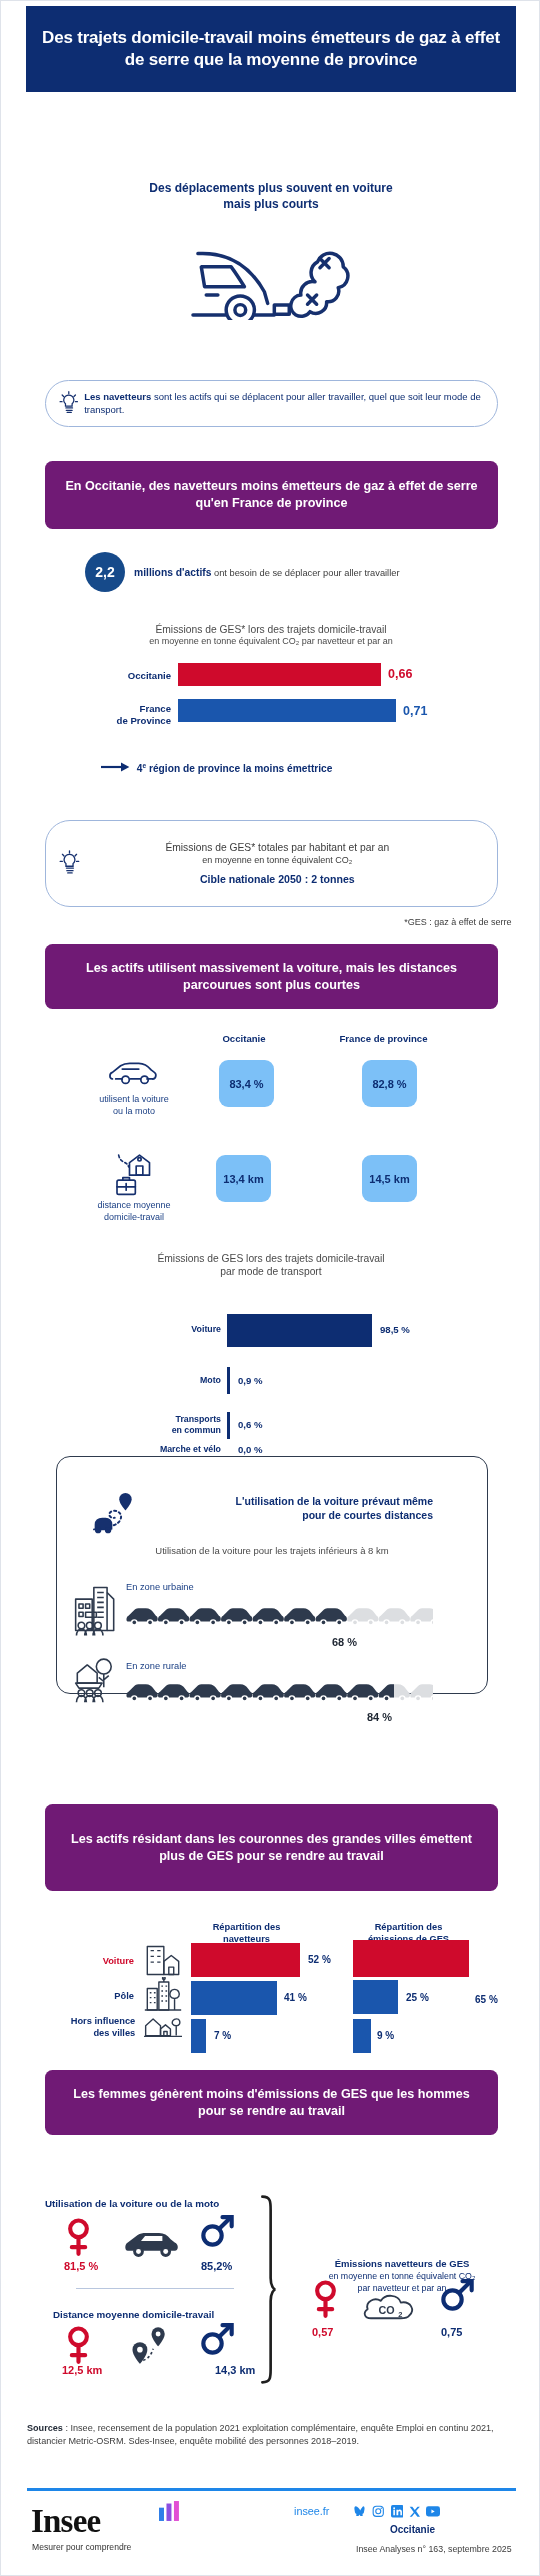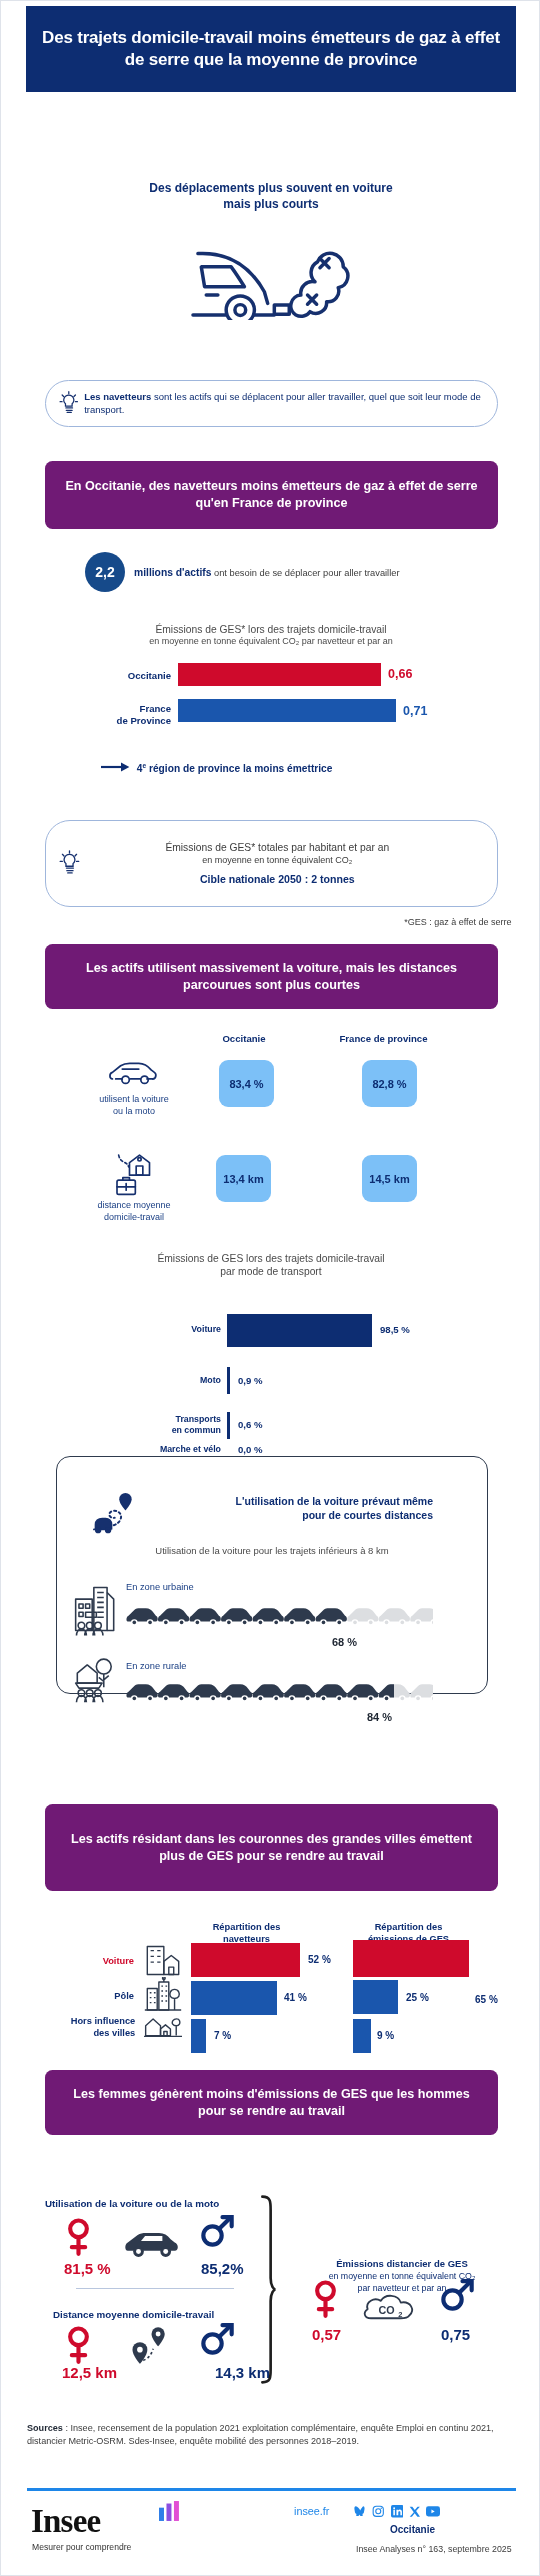--- a/index.html
+++ b/index.html
@@ -185,21 +185,21 @@
     position: absolute; text-align: right; font-weight: bold; font-size: 9.3px;
     line-height: 1.25;
   }
   .cc-bar { position: absolute; }
   .cc-val { position: absolute; font-weight: bold; font-size: 10px; color: #0d2d72; }
 
   
   .g-title {
     position: absolute; color: #0d2d72; font-weight: bold; font-size: 9.8px;
   }
-  .g-val { position: absolute; font-weight: bold; font-size: 15px; }
+  .g-val { position: absolute; font-weight: bold; font-size: 11px; }
   .g-red { color: #cf0a2c; }
   .g-blue { color: #0d2d72; }
   .g-sub {
     position: absolute; text-align: center; color: #0d2d72;
     font-size: 9.1px; line-height: 1.3;
   }
   .g-sub .b { font-weight: bold; font-size: 9.5px; }
   .hr-light {
     position: absolute; height: 0.8px; background: #b8c6de;
   }
@@ -651,21 +651,21 @@
   <div class="g-val g-red" style="left:61px; top:2363px;">12,5 km</div>
   <div class="g-val g-blue" style="left:198px; top:2363px;margin-left:16px;">14,3 km</div>
 
   <div class="icon-slot" style="left:258px; top:2194px;">
     <svg width="18.3" height="189" viewBox="0 0 22 228" fill="none" stroke="#1f1f1f" stroke-width="3.2" stroke-linecap="round">
       <path d="M4 2 C14 2 14 8 14 18 V100 C14 110 18 114 20 114 C18 114 14 118 14 128 V210 C14 220 14 226 4 226"></path>
     </svg>
   </div>
 
   <div class="g-sub" style="left:289px; top:2257px; width:224px;">
-    <span class="b">Émissions distancier de GES</span><br>
+    <span class="b">Émissions navetteurs de GES</span><br>
     <span style="font-size:8.8px;">en moyenne en tonne équivalent CO₂</span><br>
     <span style="font-size:8.8px;">par navetteur et par an</span>
   </div>
 
   <div class="icon-slot" style="left:312px; top:2279px;">
     <svg width="25" height="40" viewBox="0 0 30 48" fill="none" stroke="#cf0a2c" stroke-width="5" stroke-linecap="round">
       <circle cx="15" cy="13" r="10"></circle>
         <path d="M15 23 V43 M7 35 H23"></path>
     </svg>
   </div>

